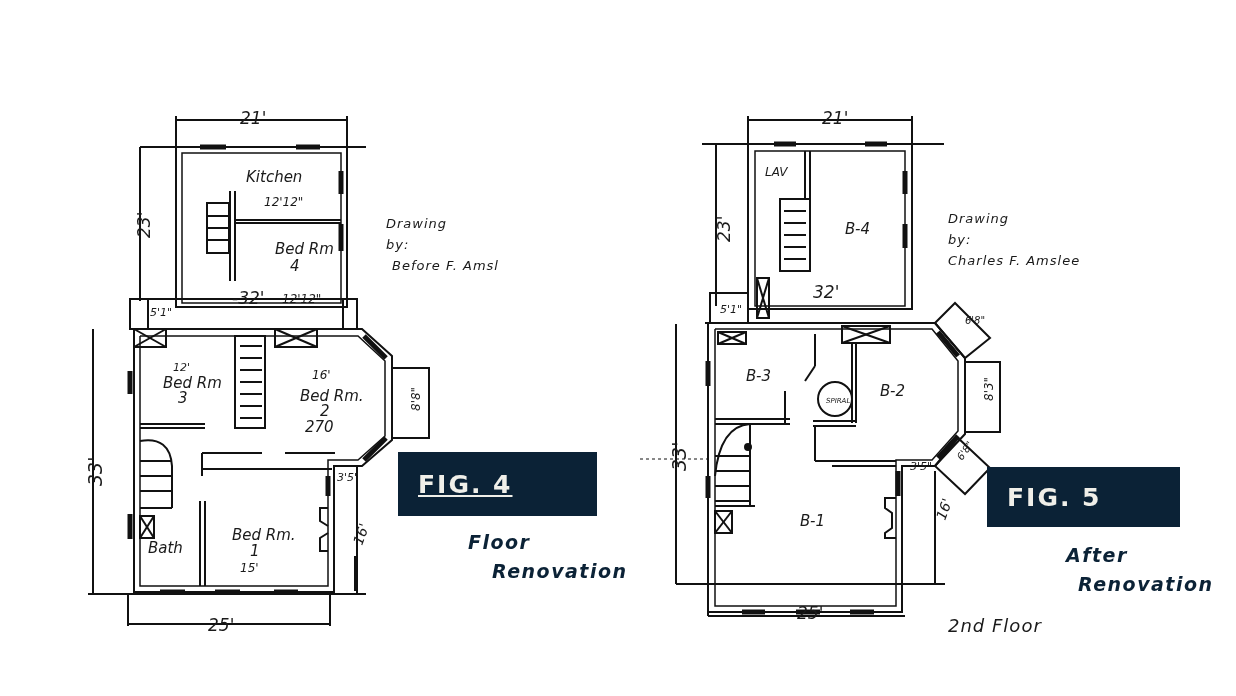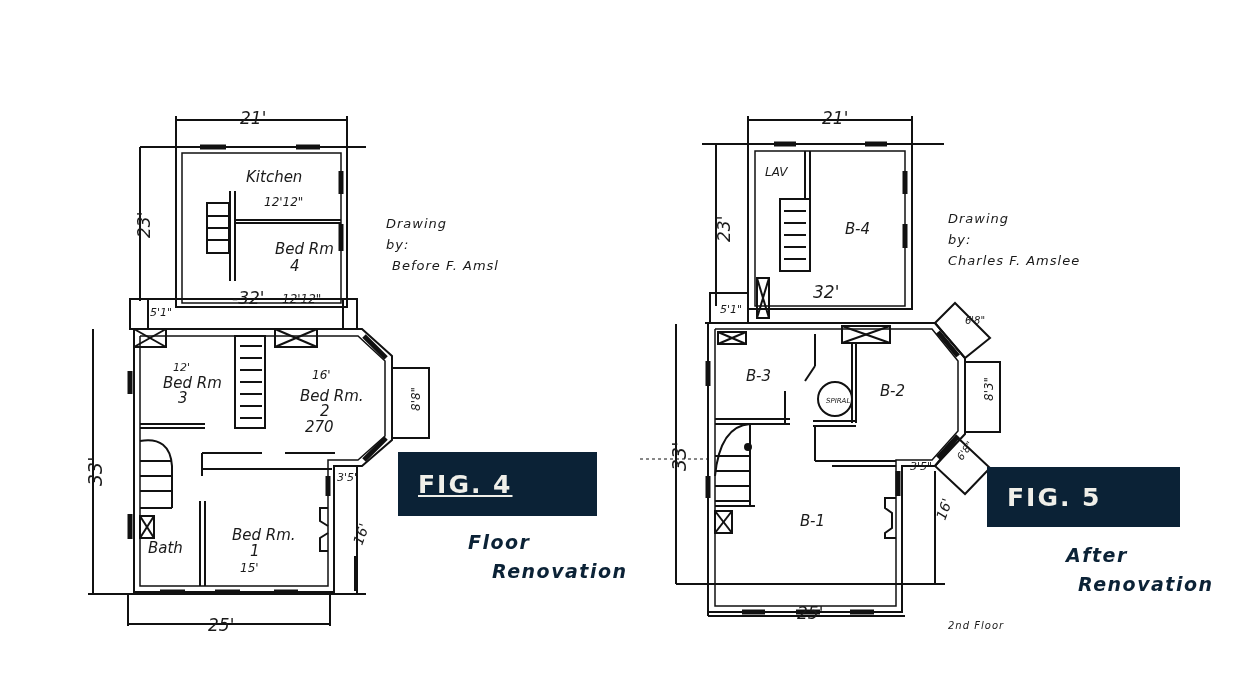--- a/index.html
+++ b/index.html
@@ -271,19 +271,19 @@
   </g>
 </svg>
 </div>
 
 <div class="credit" style="left:948px; top:176px;">
   <div>Drawing</div>
   <div>by:</div>
   <div>Charles F. Amslee</div>
 </div>
 
-<div class="credit" style="left:948px; top:583px; font-size:10px;">2nd Floor</div>
+<div class="credit" style="left:948px; top:583px; font-size:18px;">2nd Floor</div>
 
 <div class="fig-box" style="left:987px; top:467px; width:193px; height:60px;">FIG. 5</div>
 <div class="caption" style="left:1066px; top:541px;">
   <span>After</span>
   <span class="l2" style="padding-left:12px;">Renovation</span>
 </div>
 
 </body></html>

